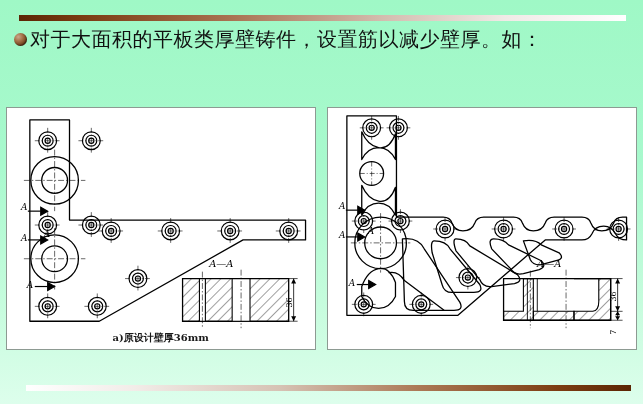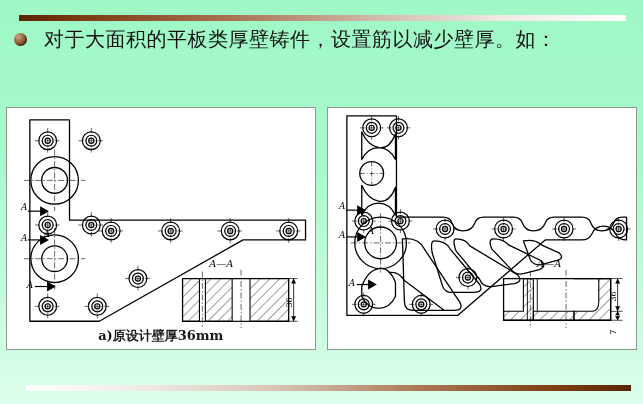--- a/index.html
+++ b/index.html
@@ -12,35 +12,35 @@
   .page{position:absolute;inset:0;}
 
   
   .rule{position:absolute;height:6px;}
   .rule.top{left:19px;right:17px;top:15px;
     background:linear-gradient(to right,#5b2504 0%,#7a3a11 10%,#a97352 35%,#d3bdaf 60%,#f0eae6 80%,#ffffff 100%);}
   .rule.bottom{left:26px;right:12px;bottom:13px;
     background:linear-gradient(to right,#ffffff 0%,#f2ece8 18%,#d6c2b4 42%,#ab7855 65%,#7c3c12 88%,#5b2504 100%);}
 
   
-  .heading{position:absolute;left:14px;top:26px;display:flex;align-items:center;gap:17px;}
+  .heading{position:absolute;left:14px;top:26px;display:flex;align-items:center;gap:3px;}
   .bullet{width:13px;height:13px;border-radius:50%;flex:none;
     background:radial-gradient(circle at 33% 30%,#c9a78d 0%,#a8764d 32%,#7a4a23 62%,#40220c 100%);
     box-shadow:inset -1px -1px 1px rgba(0,0,0,.4);}
   .heading-text{font-size:20px;color:#111;letter-spacing:.5px;white-space:nowrap;
     font-family:"DejaVu Serif","Liberation Serif",serif;}
 
   
   .figs{position:absolute;left:6px;top:107px;width:631px;height:243px;display:flex;gap:11px;}
   .panel{background:#ffffff;border:1px solid #8d9a92;position:relative;}
   .panel.left{width:308px;}
   .panel.right{width:309px;}
   .panel svg{display:block;width:100%;height:100%;}
   .cap{position:absolute;left:0;right:0;bottom:4px;text-align:center;
-    font-size:13px;color:#1a1a1a;font-family:"DejaVu Serif","Liberation Serif",serif;font-weight:bold;}
+    font-size:10px;color:#1a1a1a;font-family:"DejaVu Serif","Liberation Serif",serif;font-weight:bold;}
 </style>
 </head>
 <body>
 
 <div class="page">
 
   <div class="rule top"></div>
 
   <div class="heading">
     <span class="bullet"></span>

